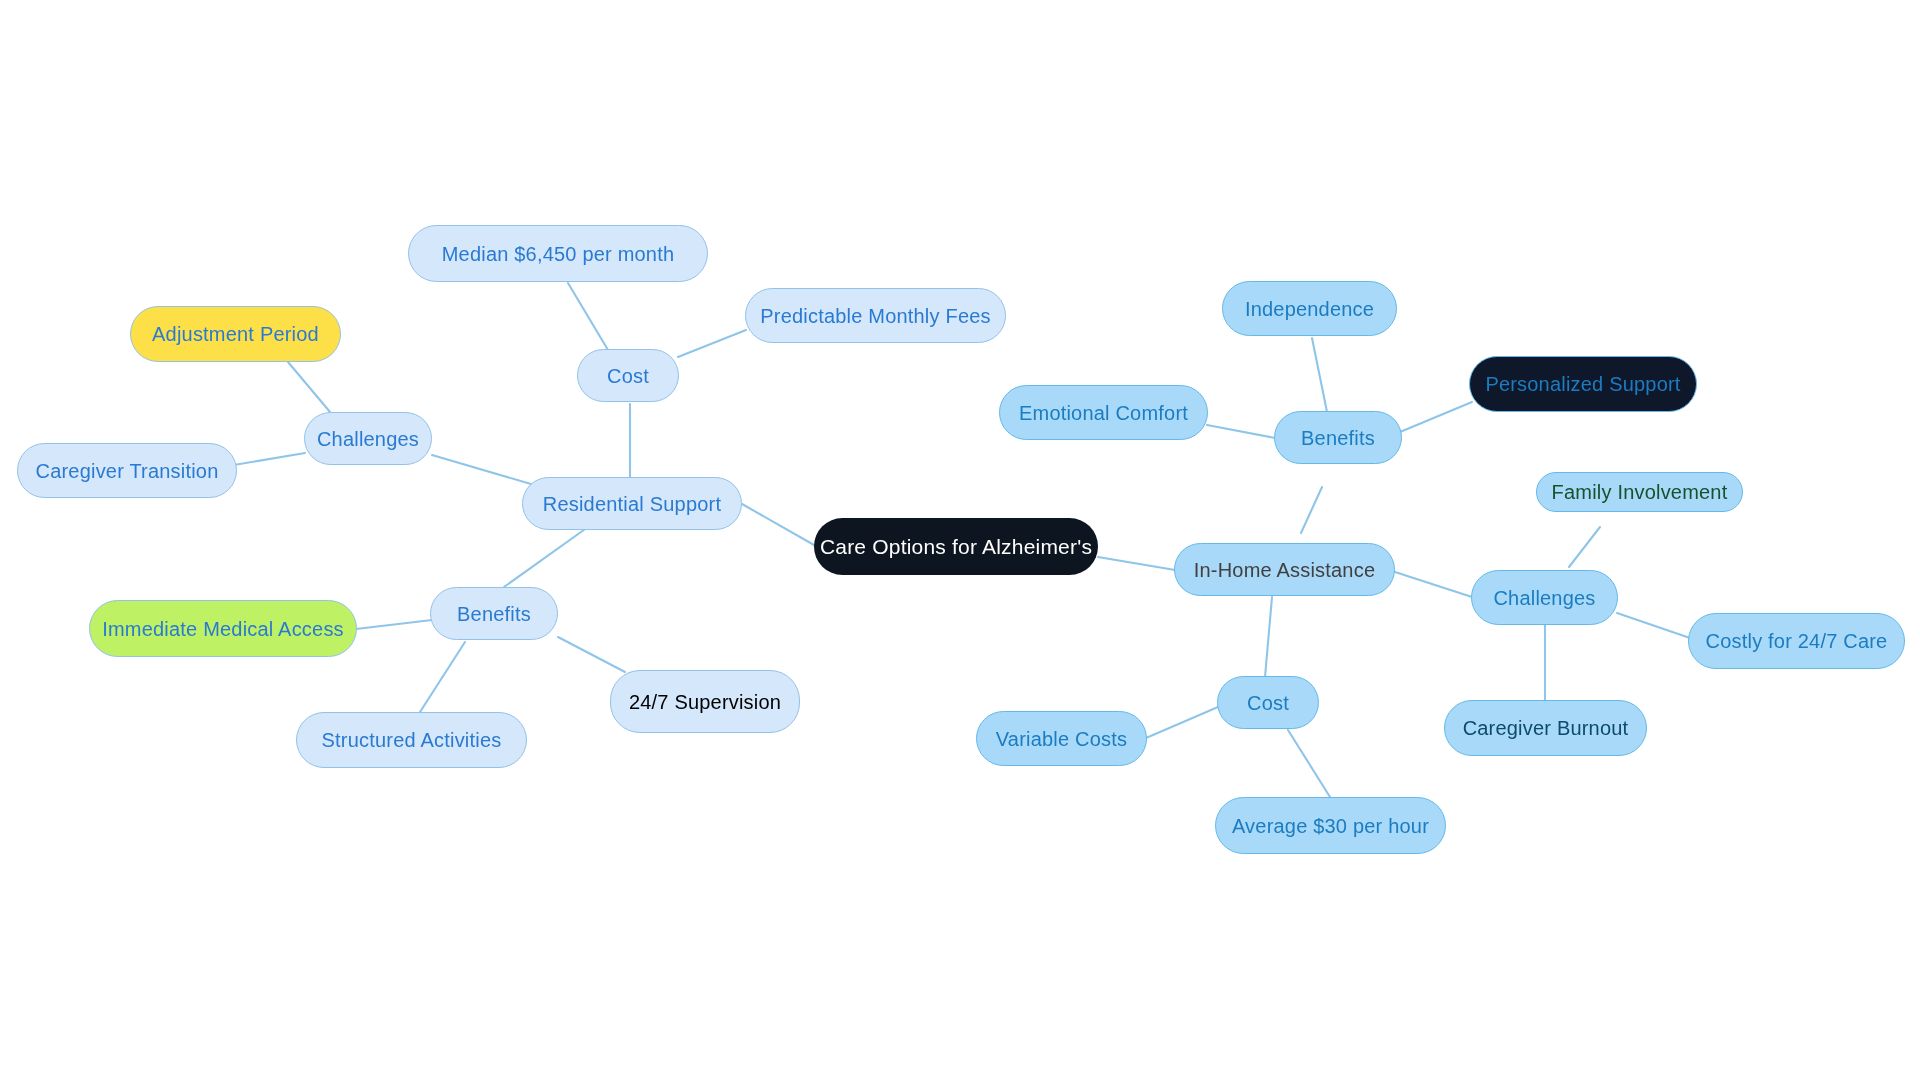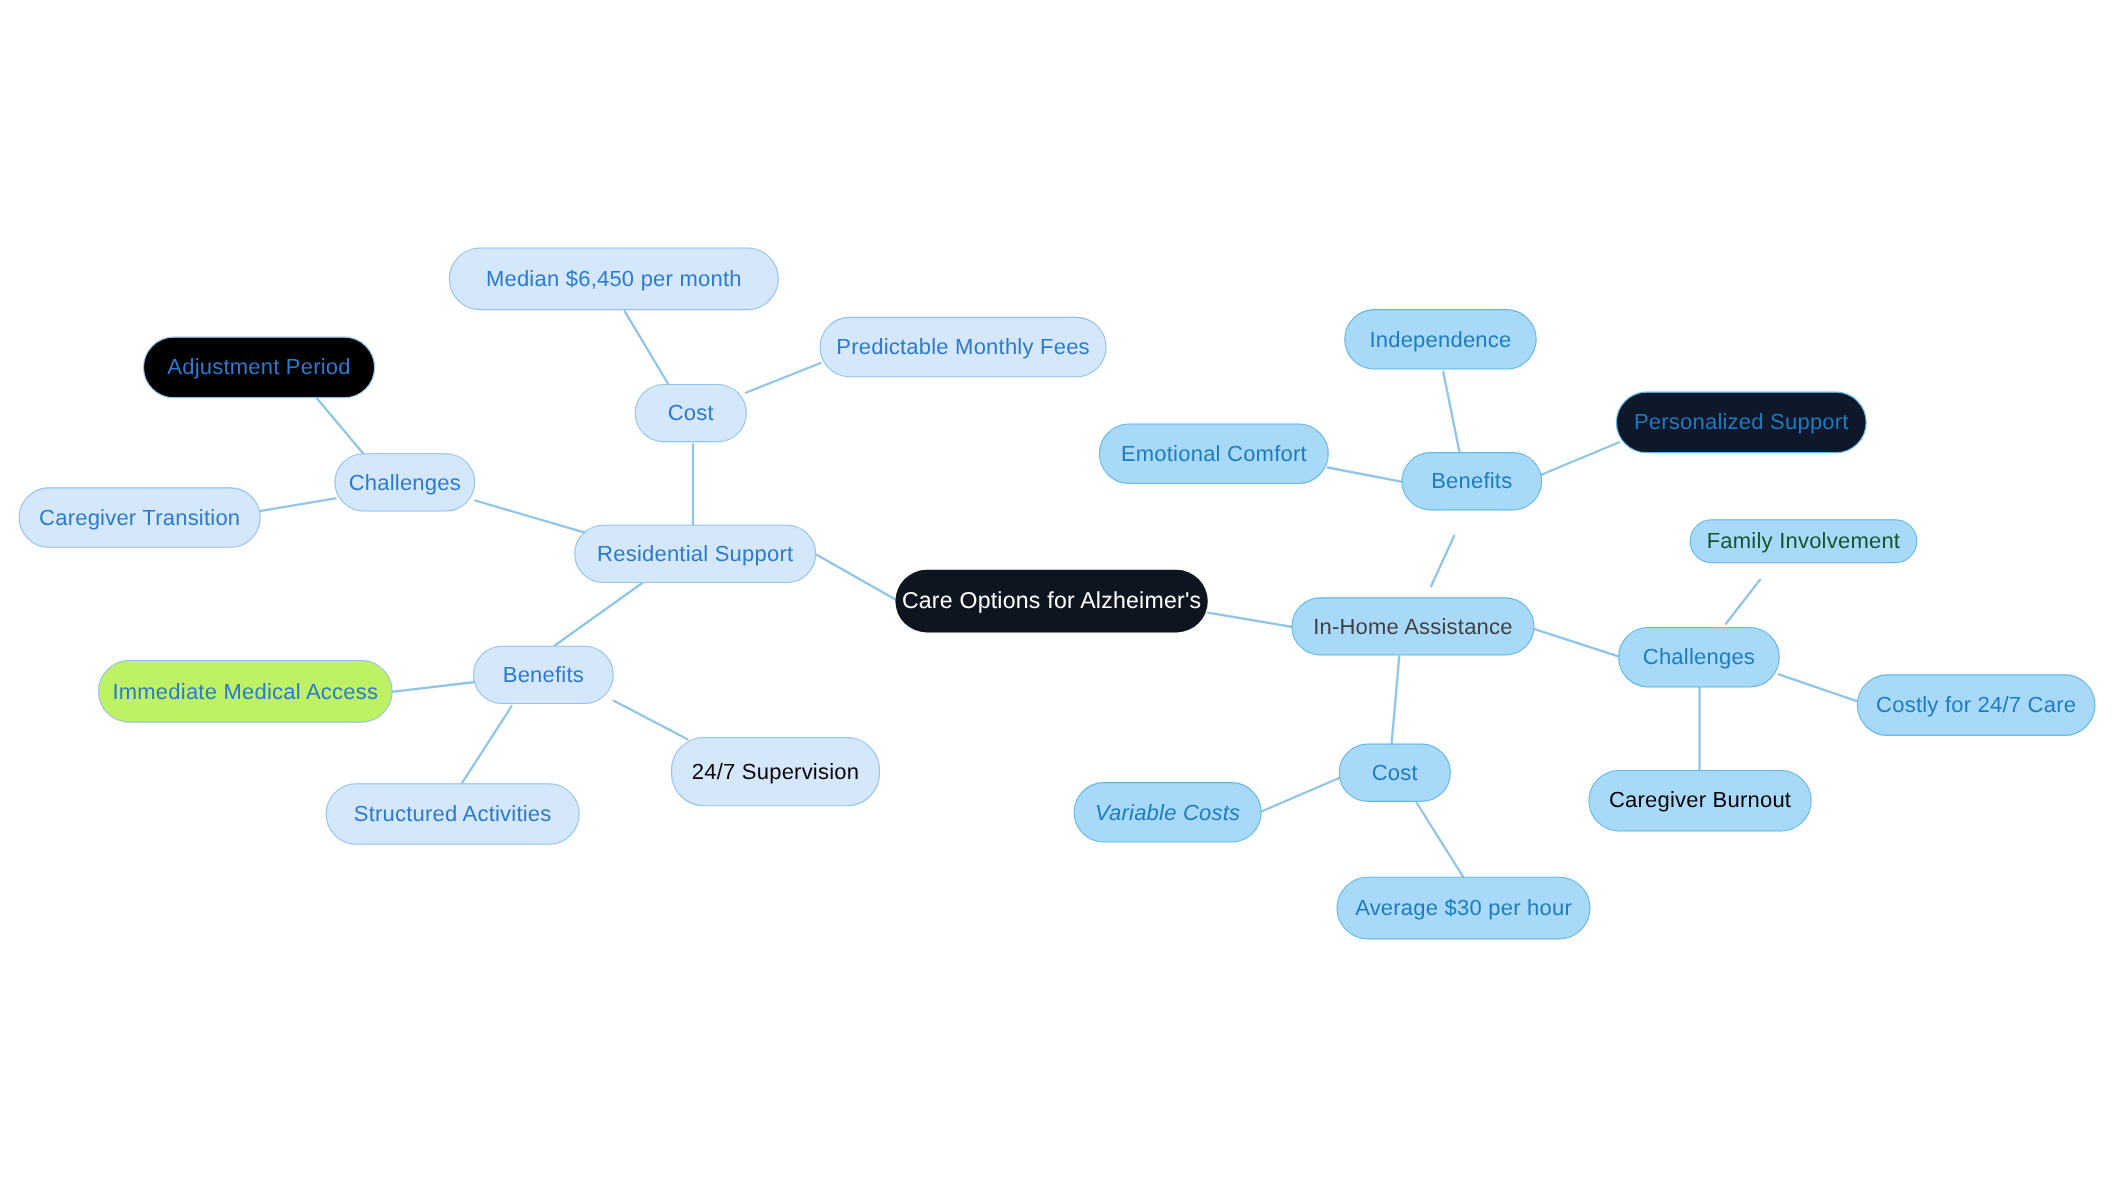--- a/index.html
+++ b/index.html
@@ -137,21 +137,21 @@
   </div>
 
   <div class="node pale" style="left: 745px; top: 288px; width: 261px; height: 55px; background: rgb(212, 231, 251); border-color: rgb(147, 194, 232); color: rgb(42, 122, 209);">
     <span class="node-label">Predictable Monthly Fees</span>
   </div>
 
   <div class="node pale" style="left: 304px; top: 412px; width: 128px; height: 53px; background: rgb(212, 231, 251); border-color: rgb(147, 194, 232); color: rgb(42, 122, 209);">
     <span class="node-label">Challenges</span>
   </div>
 
-  <div class="node pale" style="left: 130px; top: 306px; width: 211px; height: 56px; background: #000000; border-color: rgb(147, 194, 232); color: rgb(42, 122, 209);">
+  <div class="node pale" style="left: 130px; top: 306px; width: 211px; height: 56px; background: #fde047; border-color: rgb(147, 194, 232); color: rgb(42, 122, 209);">
     <span class="node-label">Adjustment Period</span>
   </div>
 
   <div class="node pale" style="left: 17px; top: 443px; width: 220px; height: 55px; background: rgb(212, 231, 251); border-color: rgb(147, 194, 232); color: rgb(42, 122, 209);">
     <span class="node-label">Caregiver Transition</span>
   </div>
 
   <div class="node pale" style="left: 430px; top: 587px; width: 128px; height: 53px; background: rgb(212, 231, 251); border-color: rgb(147, 194, 232); color: rgb(42, 122, 209);">
     <span class="node-label">Benefits</span>
   </div>
@@ -193,29 +193,29 @@
   </div>
 
   <div class="node vivid" style="left: 1536px; top: 472px; width: 207px; height: 40px; background: rgb(169, 217, 248); border-color: rgb(99, 185, 233); color: #14532d;">
     <span class="node-label">Family Involvement</span>
   </div>
 
   <div class="node vivid" style="left: 1688px; top: 613px; width: 217px; height: 56px; background: rgb(169, 217, 248); border-color: rgb(99, 185, 233); color: rgb(27, 124, 193);">
     <span class="node-label">Costly for 24/7 Care</span>
   </div>
 
-  <div class="node vivid" style="left: 1444px; top: 700px; width: 203px; height: 56px; background: rgb(169, 217, 248); border-color: rgb(99, 185, 233); color: #000000;">
+  <div class="node vivid" style="left: 1444px; top: 700px; width: 203px; height: 56px; background: rgb(169, 217, 248); border-color: rgb(99, 185, 233); color: #0c4a6e;">
     <span class="node-label">Caregiver Burnout</span>
   </div>
 
   <div class="node vivid" style="left: 1217px; top: 676px; width: 102px; height: 53px; background: rgb(169, 217, 248); border-color: rgb(99, 185, 233); color: rgb(27, 124, 193);">
     <span class="node-label">Cost</span>
   </div>
 
-  <div class="node vivid" style="left: 976px; top: 711px; width: 171px; height: 55px; background: rgb(169, 217, 248); border-color: rgb(99, 185, 233); color: rgb(27, 124, 193); font-style: italic;">
+  <div class="node vivid" style="left: 976px; top: 711px; width: 171px; height: 55px; background: rgb(169, 217, 248); border-color: rgb(99, 185, 233); color: rgb(27, 124, 193);">
     <span class="node-label">Variable Costs</span>
   </div>
 
   <div class="node vivid" style="left: 1215px; top: 797px; width: 231px; height: 57px; background: rgb(169, 217, 248); border-color: rgb(99, 185, 233); color: rgb(27, 124, 193);">
     <span class="node-label">Average $30 per hour</span>
   </div>
 
 </div>
 
 </body></html>

